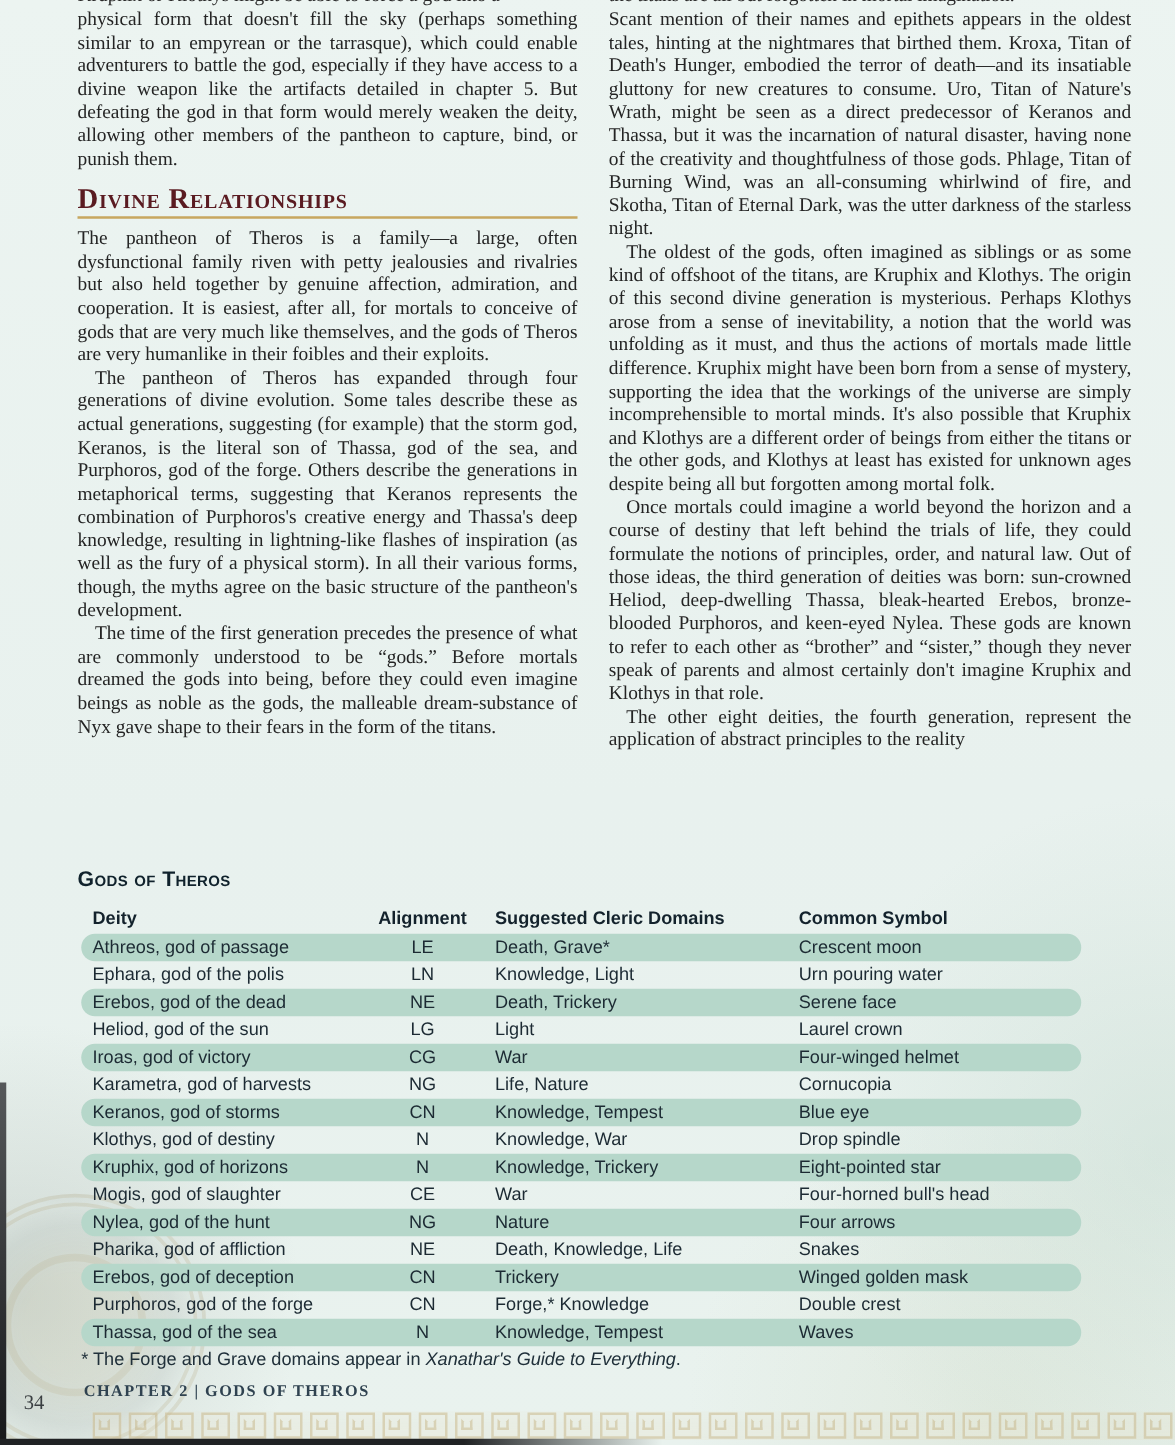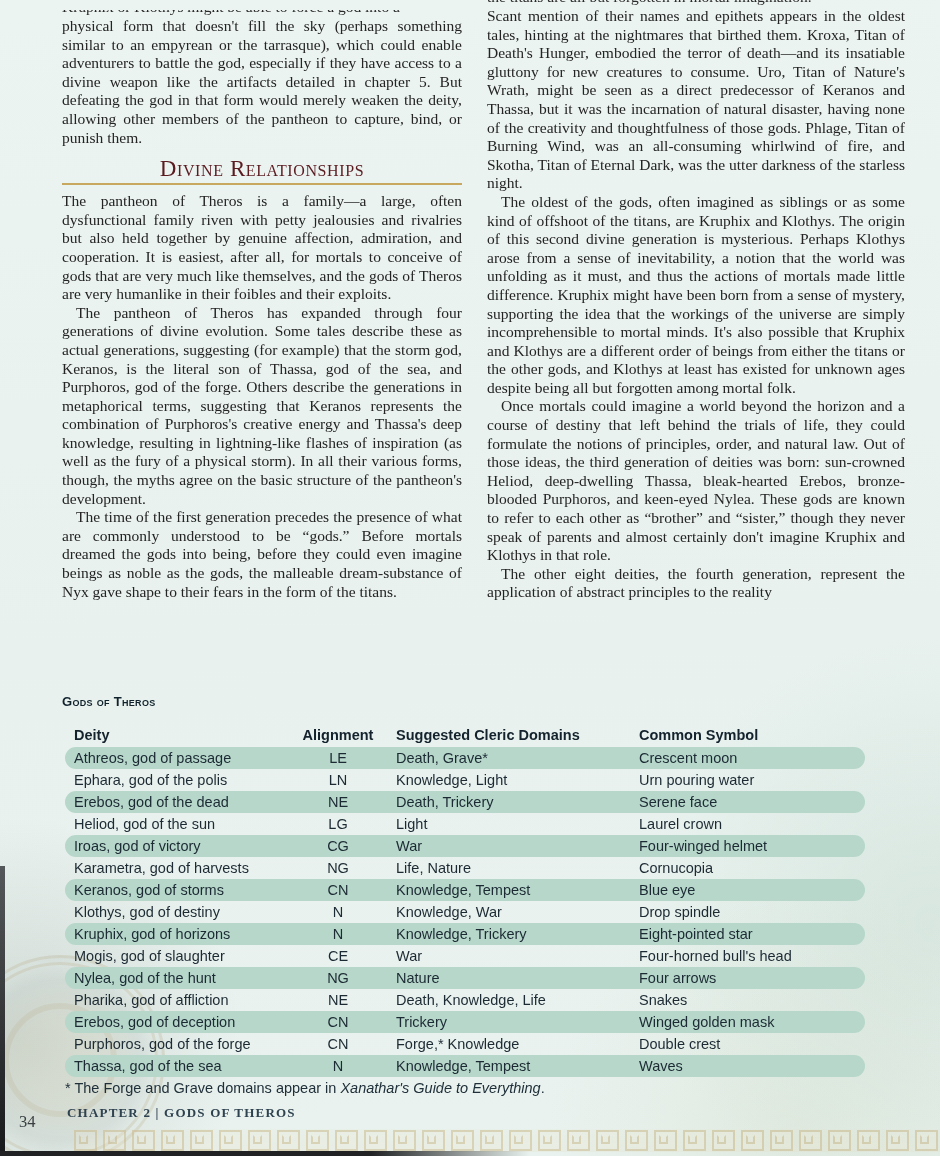--- a/index.html
+++ b/index.html
@@ -7,35 +7,35 @@
     position:relative;width:940px;height:1156px;overflow:hidden;
     background:
       radial-gradient(circle at 2% 90%, rgba(150,160,150,0.30), rgba(150,160,150,0) 16%),
       radial-gradient(circle at 99% 80%, rgba(185,210,196,0.35), rgba(185,210,196,0) 22%),
       radial-gradient(circle at 85% 98%, rgba(205,215,190,0.30), rgba(205,215,190,0) 18%),
       linear-gradient(178deg,#ecf4f1 0%,#e8f1ee 55%,#e9f2ee 100%);
     font-family:"Liberation Serif", serif;color:#232323;
   }
   
   .col{position:absolute;top:0;}
-  .col-left{left:62px;width:400px;margin-top:10px;}
+  .col-left{left:62px;width:400px;}
   .col-right{left:487px;width:418px;}
   p.body{margin:0;text-align:justify;font-size:15.5px;line-height:18.6px;color:#242424;}
   p.ind{text-indent:14px;}
   .cutline{height:7px;overflow:hidden;}
   .cutline span{display:block;font-size:15.5px;line-height:18px;margin-top:-12px;color:#2a2a2a;}
   h2.section{
     margin:9px 0 0 0;font-family:"Liberation Serif", serif;font-variant:small-caps;
-    font-weight:400;font-size:23px;line-height:26px;color:#5a1b21;letter-spacing:0.6px;text-align:center;
+    font-weight:700;font-size:23px;line-height:26px;color:#5a1b21;letter-spacing:0.6px;
   }
   .goldrule{height:0;border-bottom:2px solid #c8a75f;margin:1px 0 7px 0;}
   
   .table-title{
     position:absolute;left:62px;top:694px;font-family:"Liberation Sans", sans-serif;
-    font-weight:bold;font-variant:small-caps;font-size:13px;color:#10222c;letter-spacing:0.3px;
+    font-weight:bold;font-variant:small-caps;font-size:17px;color:#10222c;letter-spacing:0.3px;
   }
   .gods-table{position:absolute;left:65px;top:722px;width:800px;
     font-family:"Liberation Sans", sans-serif;font-size:14.5px;color:#1c2a33;}
   .t-row{display:flex;height:22px;align-items:center;}
   .t-row.band{background:#b6d7ca;border-radius:11px;}
   .t-head{height:25px;font-weight:bold;color:#13222c;}
   .c-deity{width:214px;padding-left:9px;white-space:nowrap;overflow:hidden;}
   .c-align{width:100px;text-align:center;}
   .c-dom{width:236px;padding-left:8px;white-space:nowrap;overflow:hidden;}
   .c-sym{flex:1;padding-left:7px;white-space:nowrap;overflow:hidden;}

